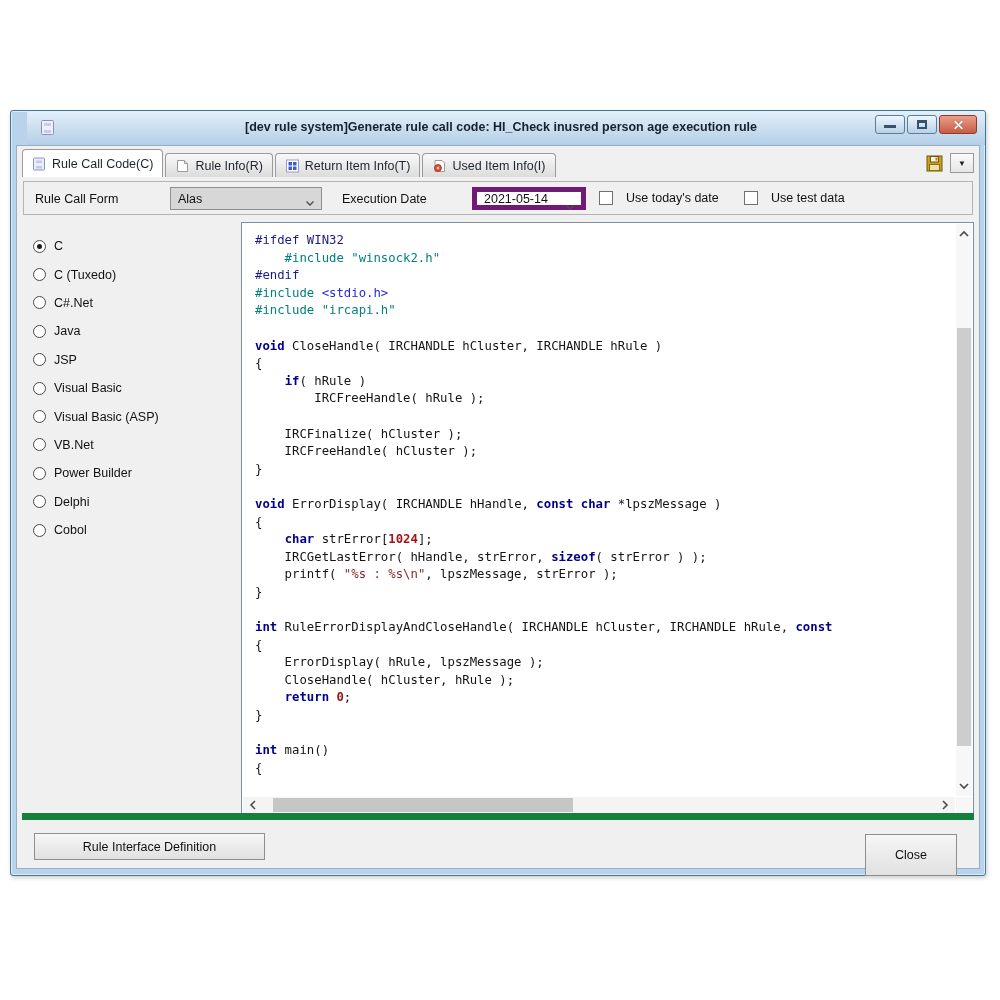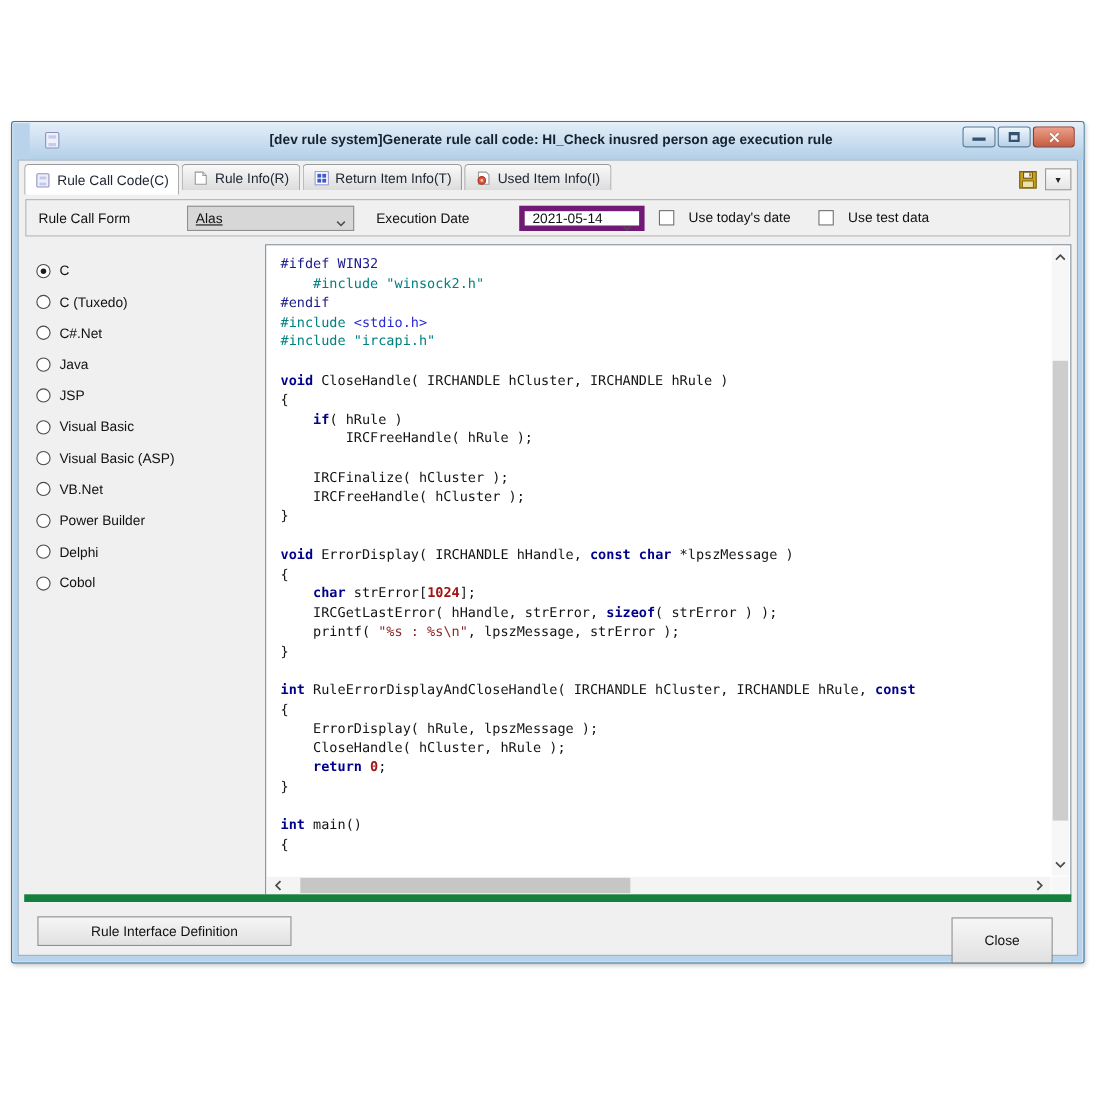--- a/index.html
+++ b/index.html
@@ -25,37 +25,37 @@
   .wbtn.close{width:38px;background:linear-gradient(#ea9f8b,#c85c41);border-color:#8e3a28;}
   .glyph-min{position:absolute;left:8px;bottom:5px;width:12px;height:3px;background:#35536e;}
   .glyph-max{position:absolute;left:9px;top:4px;width:10px;height:9px;border:2px solid #35536e;border-top-width:3px;background:transparent;}
   .glyph-x{position:absolute;left:50%;top:50%;width:11px;height:11px;transform:translate(-50%,-50%);}
   .glyph-x::before,.glyph-x::after{content:"";position:absolute;left:5px;top:0;width:2px;height:11px;background:#fff;box-shadow:0 0 1px #7a2a18;}
   .glyph-x::before{transform:rotate(45deg);} .glyph-x::after{transform:rotate(-45deg);}
 
   .client{position:absolute;left:5px;right:5px;top:34px;bottom:6px;background:var(--client-bg);border:1px solid #97afc2;}
 
   .tab-bar{position:absolute;left:5px;right:5px;top:3px;height:28px;display:flex;align-items:flex-end;}
-  .tabs-left{display:flex;flex:1;}
+  .tabs-left{display:flex;align-items:flex-end;flex:1;}
   .tab{height:24px;padding:0 9px;display:flex;align-items:center;gap:5px;margin-right:2px;
     background:linear-gradient(#f9f9f9,#dcdcdc);border:1px solid #9a9a9a;border-bottom:none;
     border-radius:4px 4px 0 0;font-size:12.5px;color:#1d2430;white-space:nowrap;}
   .tab.active{height:28px;background:#ffffff;z-index:2;font-weight:normal;}
   .tab-icon{width:15px;height:14px;display:inline-flex;}
   .tab-bar-right{display:flex;align-items:center;gap:6px;padding-bottom:4px;}
   .save-btn{width:18px;height:17px;display:flex;}
   .drop-btn{width:24px;height:20px;border:1px solid #9a9a9a;background:linear-gradient(#fbfbfb,#e6e6e6);
     display:flex;align-items:center;justify-content:center;font-size:8px;color:#222;}
 
   .toolbar{position:absolute;left:6px;right:6px;top:35px;height:34px;background:#f0f0f0;border:1px solid #b4b4b4;}
   .tb-label{position:absolute;top:10px;font-size:12.5px;color:#111;white-space:nowrap;}
   .combo{position:absolute;top:5px;height:23px;font-size:12.5px;display:flex;align-items:center;
     padding:0 22px 0 7px;color:#111;}
   .combo .chev{position:absolute;right:6px;top:8px;}
-  .combo-gray{left:146px;width:152px;background:#d7d7d7;border:1px solid #8f8f8f;text-decoration:underline;}
+  .combo-gray{left:146px;width:152px;background:#d7d7d7;border:1px solid #8f8f8f;}
   .combo-date{left:448px;width:114px;background:#ffffff;border:5px solid #701a75;}
   .check-group{position:absolute;top:9px;display:flex;align-items:center;gap:13px;font-size:12.5px;color:#111;white-space:nowrap;}
   .checkbox{width:14px;height:14px;background:#fff;border:1px solid #707070;}
 
   .lang-panel{position:absolute;left:4px;top:76px;width:219px;height:593px;background:#f0f0f0;}
   .radio-row{display:flex;align-items:center;gap:8px;height:28.4px;margin-left:12px;font-size:12.5px;color:#111;}
   .radio-row:first-child{margin-top:10px;}
   .radio{width:13px;height:13px;border-radius:50%;border:1px solid #494949;background:#fff;position:relative;flex:0 0 auto;}
   .radio.checked::after{content:"";position:absolute;inset:3px;border-radius:50%;background:#1c1c1c;}
 

